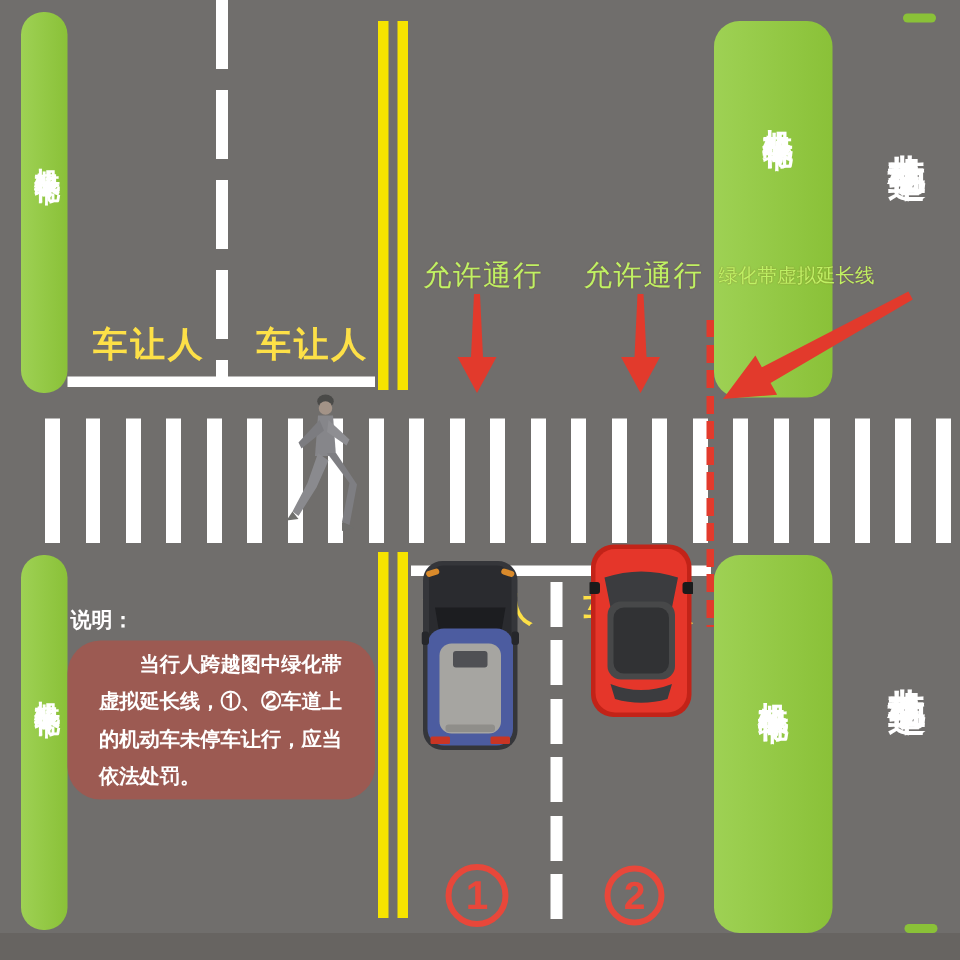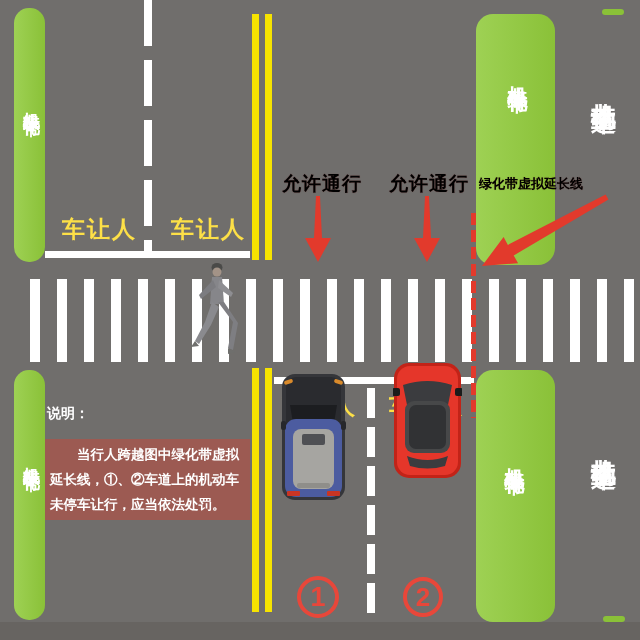--- a/index.html
+++ b/index.html
@@ -44,31 +44,31 @@
   .bl-lb{left:20px;top:453px;}
   .bl-rt{left:505px;top:70px;font-size:20px;}
   .bl-rb{left:502px;top:452px;font-size:20px;}
   .nonmotor-label{font-size:25px;font-weight:bold;letter-spacing:2px;}
   .nm-t{left:588px;top:82px;}
   .nm-b{left:588px;top:438px;}
   
   .virtual-line{left:471px;top:213px;width:5px;height:205px;
     background:repeating-linear-gradient(180deg,#e23a2c 0 12px,transparent 12px 17px);}
   
-  .red-label{color:#000000;font-weight:bold;white-space:nowrap;
+  .red-label{color:#bef264;font-weight:normal;white-space:nowrap;
     text-shadow:0 0 1px rgba(120,0,0,.4);}
   .allow1{left:282px;top:171px;font-size:19px;letter-spacing:1px;}
   .allow2{left:389px;top:171px;font-size:19px;letter-spacing:1px;}
   .vll{left:479px;top:175px;font-size:13px;}
   .arrows{left:0;top:0;width:640px;height:640px;pointer-events:none;}
   
   .legend{left:45px;top:405px;width:205px;color:#ffffff;font-weight:bold;}
-  .legend-title{font-size:14px;margin:0 0 16px 2px;}
+  .legend-title{font-size:14px;margin:0 0 4px 2px;}
   .legend-para{font-size:13.5px;line-height:25px;text-indent:2em;margin:0;}
-  .legend-highlight{background:#9c5a52;margin-top:4px;padding:3px 5px;}
+  .legend-highlight{background:#9c5a52;margin-top:4px;padding:3px 21px;border-radius:22px;}
   
   .badge{border:4px solid #e8473a;border-radius:50%;color:#e8473a;
     font-weight:bold;display:flex;align-items:center;justify-content:center;}
   .badge1{left:297px;top:576px;width:34px;height:34px;font-size:27px;}
   .badge2{left:403px;top:577px;width:32px;height:32px;font-size:26px;}
 </style>
 </head>
 <body>
 
 <div class="stage">

